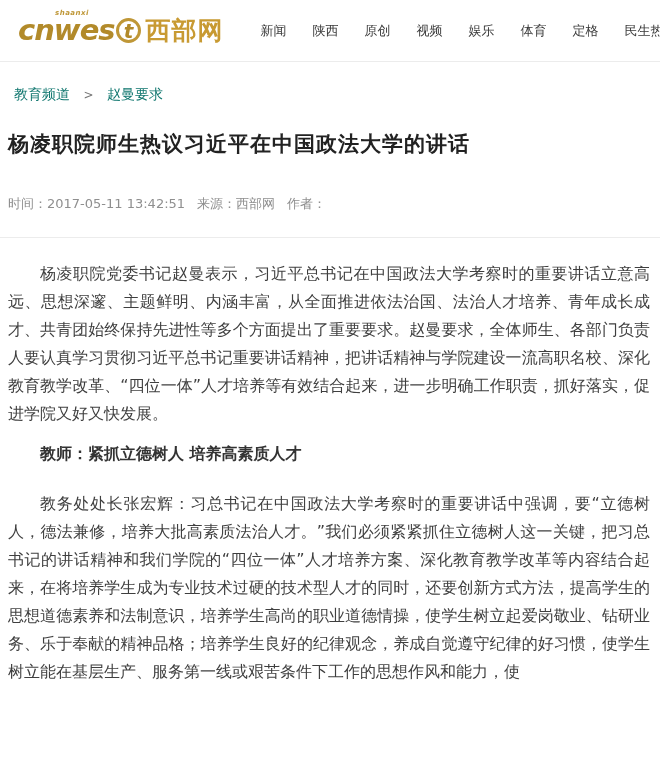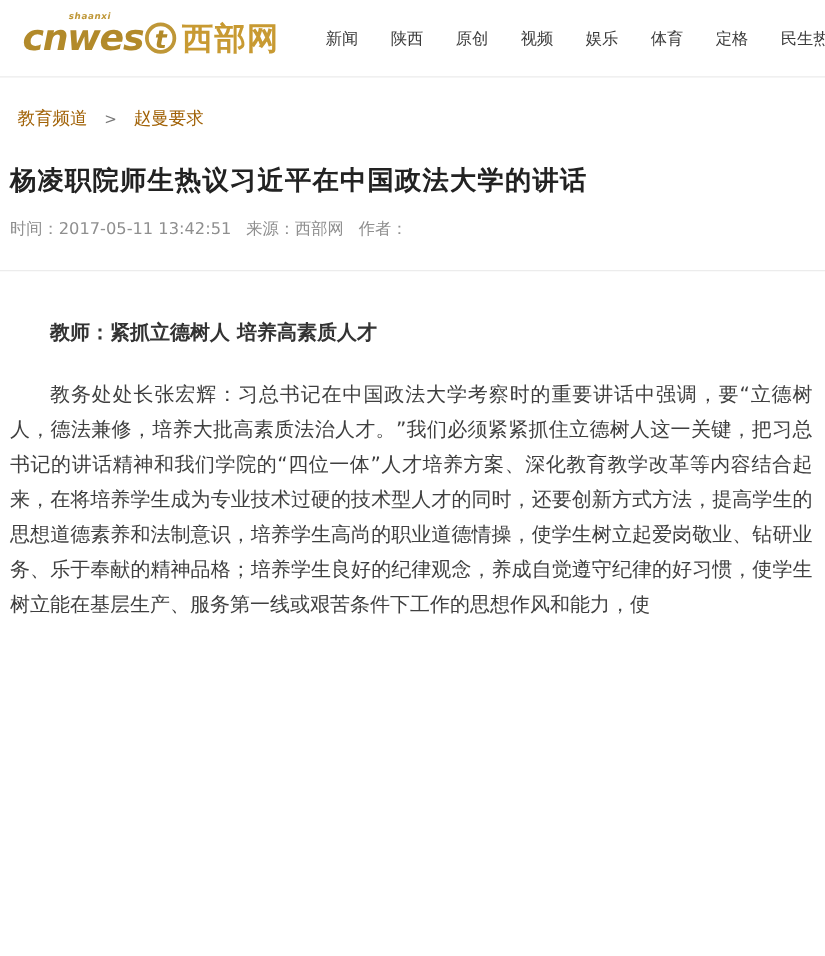--- a/index.html
+++ b/index.html
@@ -39,41 +39,41 @@
   }
   .nav { display:flex; align-items:center; margin-left:24px; }
   .nav a {
     font-size:13px; color:#3a3a3a; text-decoration:none;
     padding:0 13px; white-space:nowrap; cursor:pointer;
   }
   
   .breadcrumb {
     margin:24px 0 0 14px; font-size:14px; color:#5a5a5a;
   }
-  .breadcrumb a { color:#a16207; text-decoration:none; cursor:pointer; }
+  .breadcrumb a { color:#0f766e; text-decoration:none; cursor:pointer; }
   .breadcrumb .sep { margin:0 9px; color:#777; font-size:12px; }
   
   .article { padding:0 10px 0 8px; }
   .title {
     margin:27px 0 0 0;
     font-size:21px; font-weight:bold; color:#222;
     line-height:1.3; letter-spacing:1px;
   }
-  .meta { margin-top:16px; font-size:13px; color:#8f8f8f; }
+  .meta { margin-top:37px; font-size:13px; color:#8f8f8f; }
   .meta .m-label { color:#8f8f8f; }
   .meta .m-gap { display:inline-block; width:12px; }
   .divider { border:none; border-top:1px solid #ececec; margin:24px -10px 0 -8px; }
   .body-text { margin-top:2px; }
   .para {
     margin:22px 0 0 0;
     font-size:16px; line-height:28px; color:#3f3f3f;
     text-indent:2em; text-align:justify;
   }
   .sub-h {
-    margin:35px 0 0 0;
+    margin:12px 0 0 0;
     font-size:16px; line-height:28px; color:#333;
     font-weight:bold; text-indent:2em;
   }
 </style>
 </head>
 <body>
 
 <div class="header">
   <div class="logo">
     <span class="logo-en">
@@ -106,16 +106,17 @@
 <div class="article">
   <h1 class="title">杨凌职院师生热议习近平在中国政法大学的讲话</h1>
 
   <div class="meta">
     <span class="m-label">时间：</span><span>2017-05-11 13:42:51</span><span class="m-gap"></span><span class="m-label">来源：</span><span>西部网</span><span class="m-gap"></span><span class="m-label">作者：</span>
   </div>
 
   <hr class="divider">
 
   <div class="body-text">
+    <p class="para">杨凌职院党委书记赵曼表示，习近平总书记在中国政法大学考察时的重要讲话立意高远、思想深邃、主题鲜明、内涵丰富，从全面推进依法治国、法治人才培养、青年成长成才、共青团始终保持先进性等多个方面提出了重要要求。赵曼要求，全体师生、各部门负责人要认真学习贯彻习近平总书记重要讲话精神，把讲话精神与学院建设一流高职名校、深化教育教学改革、“四位一体”人才培养等有效结合起来，进一步明确工作职责，抓好落实，促进学院又好又快发展。</p>
     <h3 class="sub-h">教师：紧抓立德树人 培养高素质人才</h3>
     <p class="para">教务处处长张宏辉：习总书记在中国政法大学考察时的重要讲话中强调，要“立德树人，德法兼修，培养大批高素质法治人才。”我们必须紧紧抓住立德树人这一关键，把习总书记的讲话精神和我们学院的“四位一体”人才培养方案、深化教育教学改革等内容结合起来，在将培养学生成为专业技术过硬的技术型人才的同时，还要创新方式方法，提高学生的思想道德素养和法制意识，培养学生高尚的职业道德情操，使学生树立起爱岗敬业、钻研业务、乐于奉献的精神品格；培养学生良好的纪律观念，养成自觉遵守纪律的好习惯，使学生树立能在基层生产、服务第一线或艰苦条件下工作的思想作风和能力，使</p>
   </div>
 </div>
 
 </body></html>

